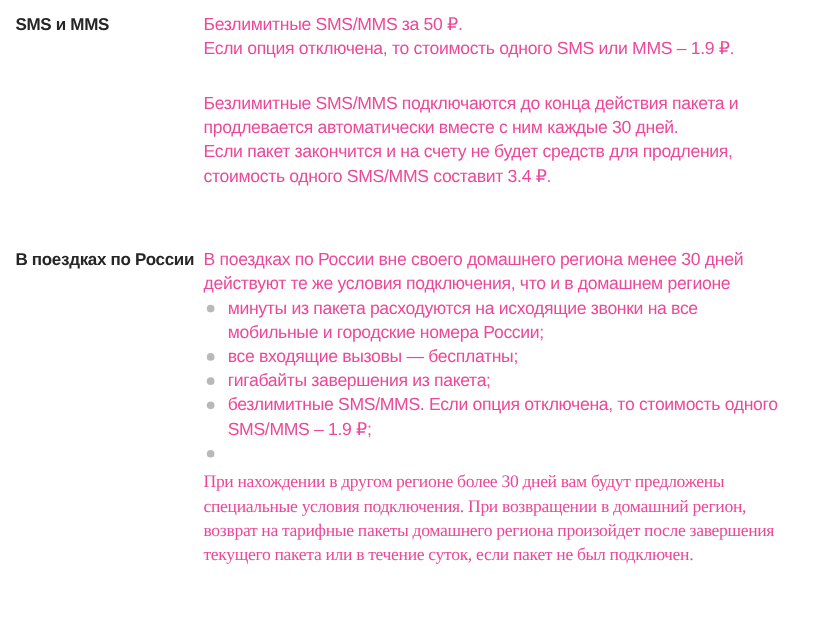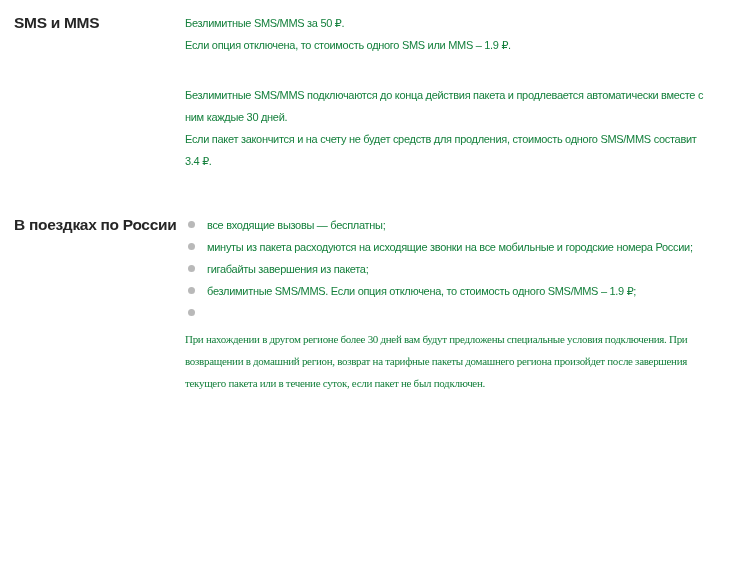--- a/index.html
+++ b/index.html
@@ -17,36 +17,36 @@
     box-sizing: border-box;
     width: 721px;
     padding: 12px 8px 0 14px;
   }
   .row {
     display: grid;
     grid-template-columns: 171px 1fr;
     align-items: start;
   }
   .row + .row {
-    margin-top: 42px;
+    margin-top: 54px;
   }
   .label {
     font-weight: bold;
     font-size: 15.5px;
     letter-spacing: -0.3px;
     line-height: 22px;
     color: #262626;
     padding-top: 0;
   }
   .content {
     max-width: 552px;
-    font-size: 11px;
+    font-size: 16px;
     letter-spacing: -0.3px;
     line-height: 22px;
-    color: #15803d;
+    color: #ec4899;
   }
   .content p {
     margin: 0;
     white-space: pre-line;
   }
   .gap-after {
     margin-bottom: 28px !important;
   }
   .outro {
     margin-top: 26px !important;
@@ -82,28 +82,29 @@
       <p class="gap-after">Безлимитные SMS/MMS за 50 ₽.
 Если опция отключена, то стоимость одного SMS или MMS – 1.9 ₽.</p>
       <p>Безлимитные SMS/MMS подключаются до конца действия пакета и продлевается автоматически вместе с ним каждые 30 дней.
 Если пакет закончится и на счету не будет средств для продления, стоимость одного SMS/MMS составит 3.4 ₽.</p>
     </div>
   </section>
 
   <section class="row">
     <div class="label">В поездках по России</div>
     <div class="content">
+      <p>В поездках по России вне своего домашнего региона менее 30 дней действуют те же условия подключения, что и в домашнем регионе</p>
       <ul class="cond-list">
         <li>
           <span class="dot"></span>
-          <span>все входящие вызовы — бесплатны;</span>
+          <span>минуты из пакета расходуются на исходящие звонки на все мобильные и городские номера России;</span>
         </li>
         <li>
           <span class="dot"></span>
-          <span>минуты из пакета расходуются на исходящие звонки на все мобильные и городские номера России;</span>
+          <span>все входящие вызовы — бесплатны;</span>
         </li>
         <li>
           <span class="dot"></span>
           <span>гигабайты завершения из пакета;</span>
         </li>
         <li>
           <span class="dot"></span>
           <span>безлимитные SMS/MMS. Если опция отключена, то стоимость одного SMS/MMS – 1.9 ₽;</span>
         </li>
         <li>

